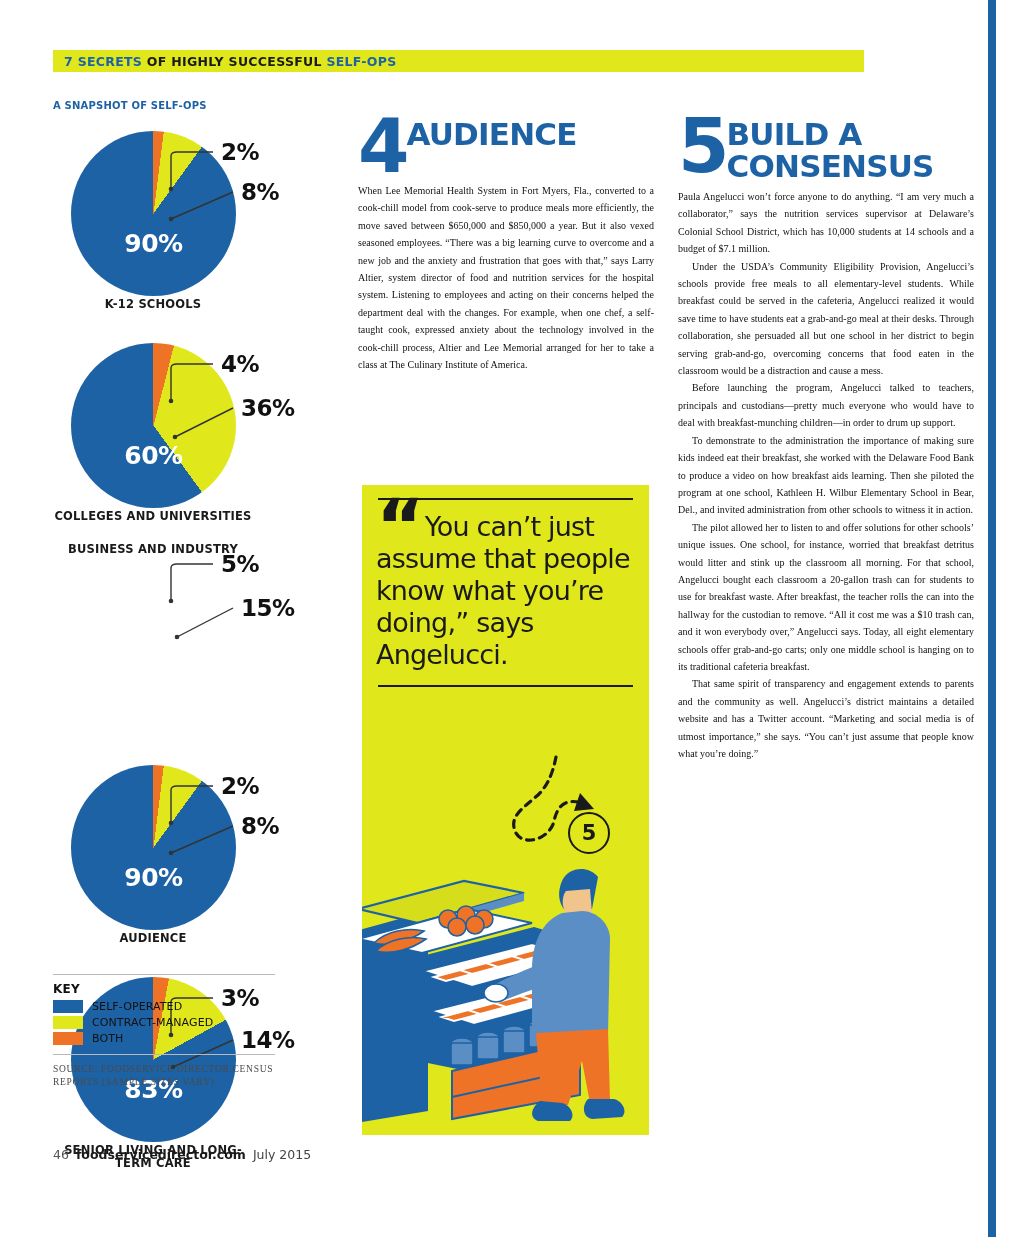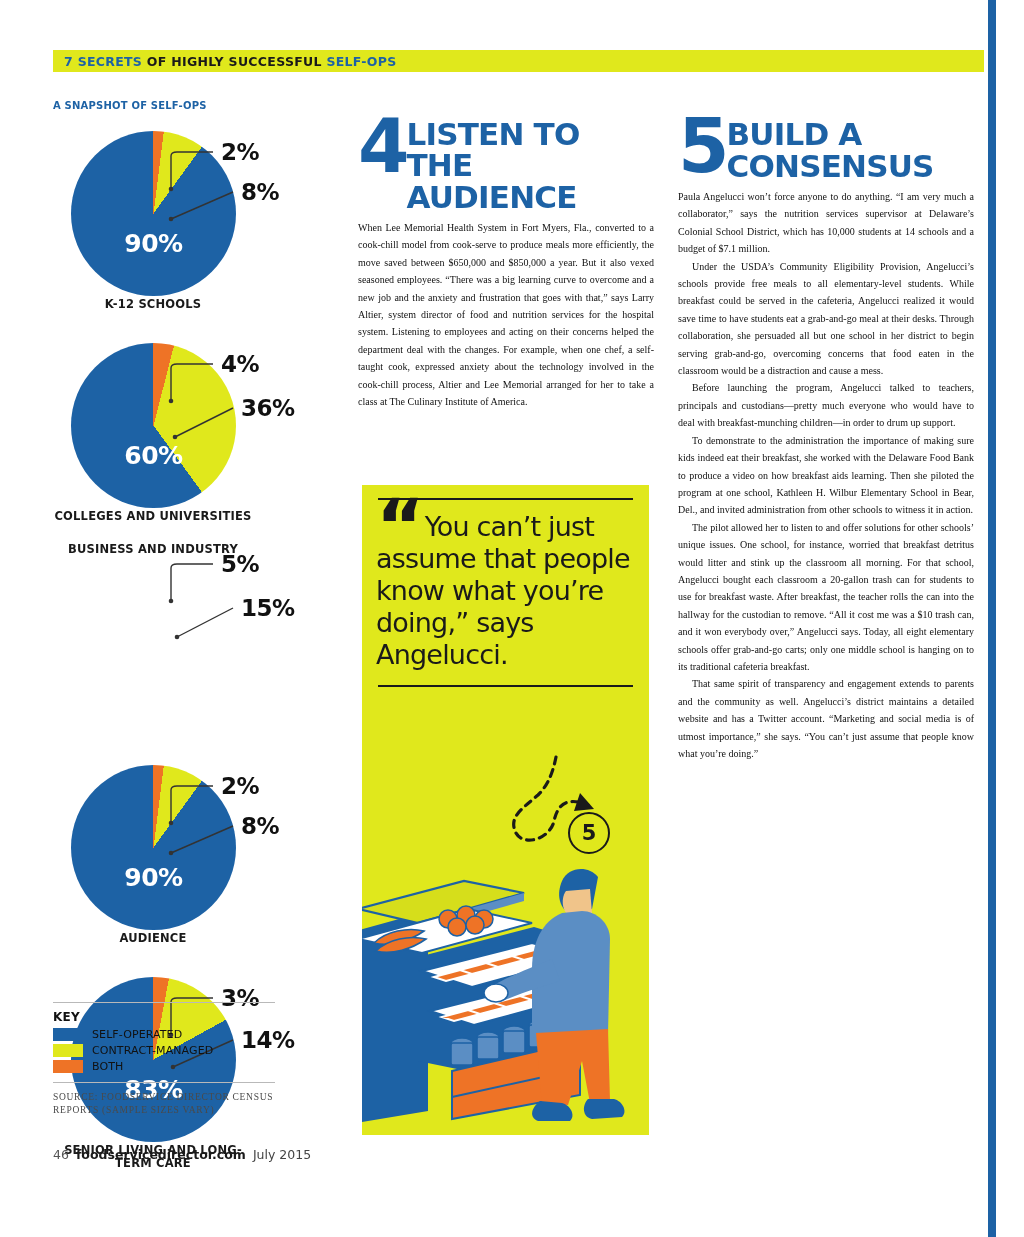--- a/index.html
+++ b/index.html
@@ -15,21 +15,21 @@
     position: absolute;
     top: 0; left: 988px;
     width: 8px; height: 1237px;
     background: #1D62A5;
   }
 
   
   .runhead {
     position: absolute;
     top: 50px; left: 53px;
-    width: 931px; height: 22px;
+    width: 811px; height: 22px;
     background: #E0E81C;
     display: flex;
     align-items: center;
   }
   .runhead-text {
     font-family: "DejaVu Sans", sans-serif;
     font-size: 12.5px;
     font-weight: bold;
     letter-spacing: 0.3px;
     padding-left: 11px;
@@ -90,21 +90,21 @@
     font-size: 23px;
     font-weight: bold;
     letter-spacing: -0.5px;
     color: #111;
     white-space: nowrap;
   }
   .leader { position: absolute; }
   .leader svg { display: block; }
 
   
-  .key-box { position: absolute; top: 1002px; left: 53px; width: 222px; }
+  .key-box { position: absolute; top: 974px; left: 53px; width: 222px; }
   .key-rule { height: 1px; background: #b9b9b9; margin-bottom: 7px; }
   .key-title {
     font-family: "DejaVu Sans", sans-serif;
     font-size: 12px; font-weight: bold; color: #111;
     margin-bottom: 4px; letter-spacing: 0.2px;
   }
   .key-row { display: flex; align-items: center; margin-bottom: 3px; }
   .key-swatch { width: 30px; height: 13px; margin-right: 9px; flex: 0 0 auto; }
   .key-label {
     font-family: "DejaVu Sans", sans-serif;
@@ -359,21 +359,20 @@
         <span class="key-label">BOTH</span>
       </div>
     </div>
   <div class="source-note">SOURCE: FOODSERVICE DIRECTOR CENSUS REPORTS (SAMPLE SIZES VARY)</div>
 </div>
 
 <div class="col2">
   <div class="sect-head">
     <div class="sect-num">4</div>
     <div>
-      <div class="sect-title">LISTEN TO THE</div>
       <div class="sect-title">AUDIENCE</div>
     </div>
   </div>
   <p class="body">When Lee Memorial Health System in Fort Myers, Fla., converted to a cook-chill model from cook-serve to produce meals more efficiently, the move saved between $650,000 and $850,000 a year. But it also vexed seasoned employees. “There was a big learning curve to overcome and a new job and the anxiety and frustration that goes with that,” says Larry Altier, system director of food and nutrition services for the hospital system. Listening to employees and acting on their concerns helped the department deal with the changes. For example, when one chef, a self-taught cook, expressed anxiety about the technology involved in the cook-chill process, Altier and Lee Memorial arranged for her to take a class at The Culinary Institute of America.</p>
 </div>
 
 <div class="quote-panel">
   <div class="q-rule"></div>
   <div class="quote-text"><span class="bigquote">“</span><span>You can’t just assume that people know what you’re doing,” says Angelucci.</span></div>
   <div class="q-rule-bottom"></div>

